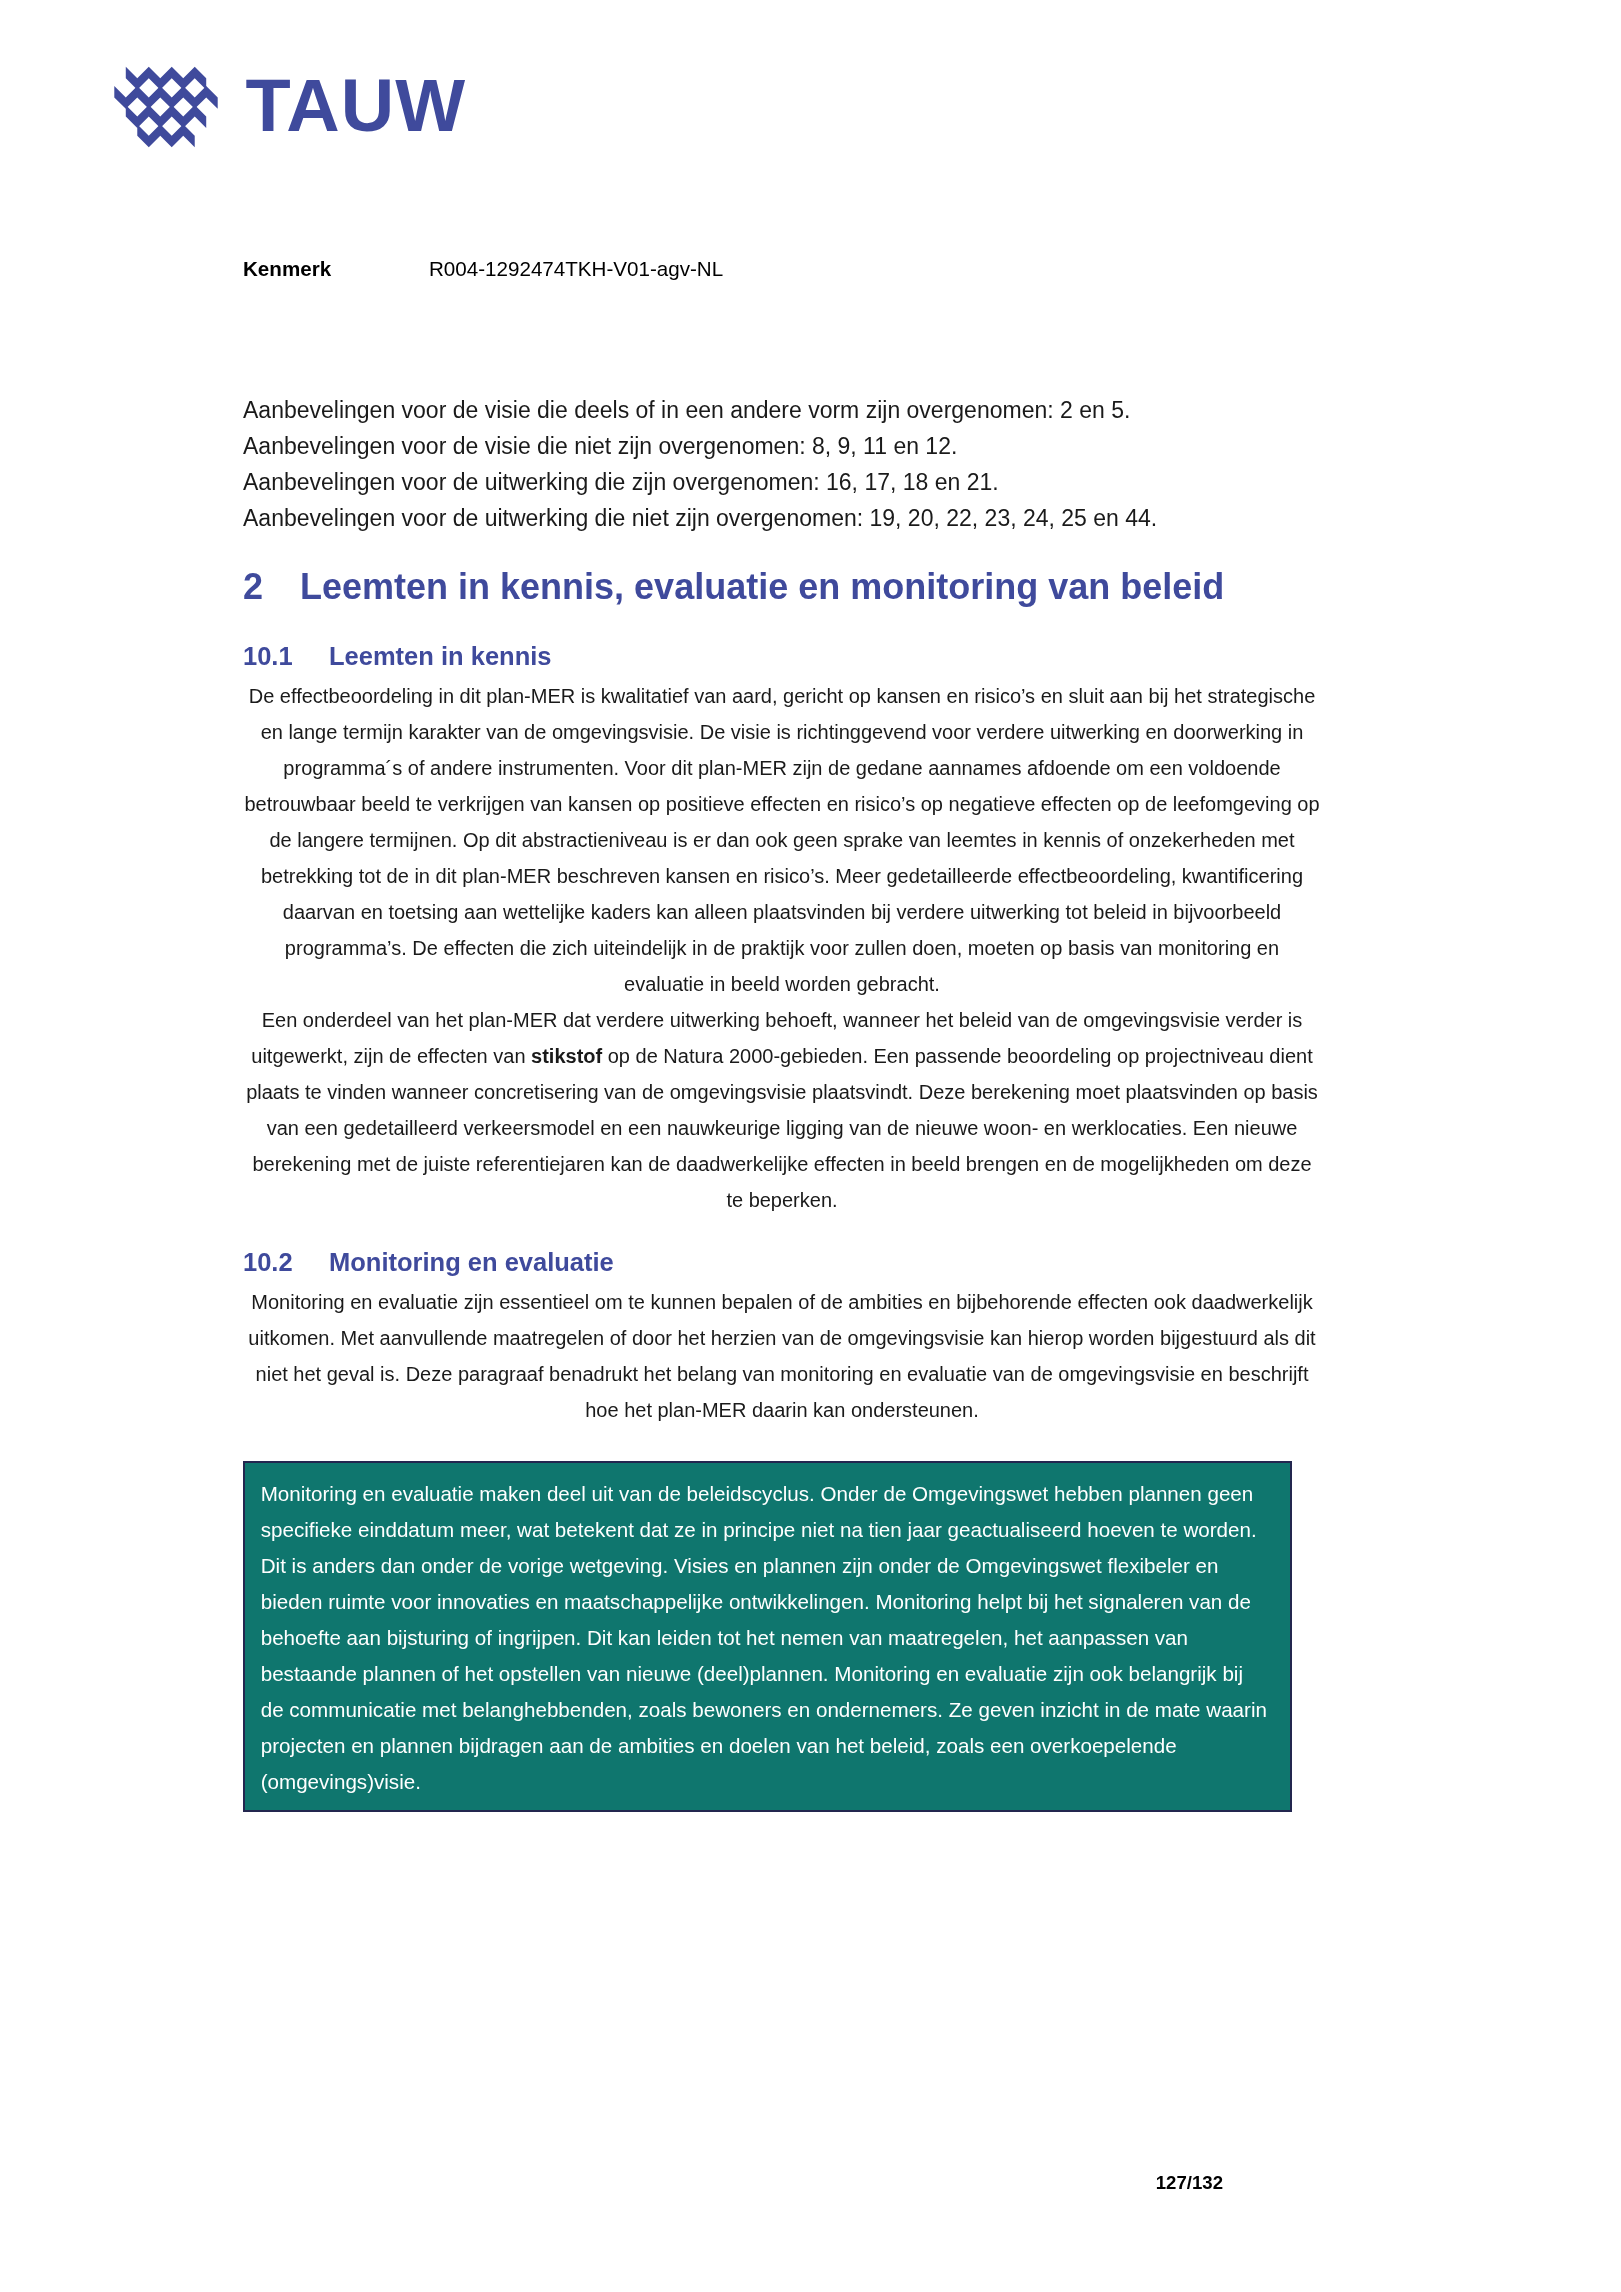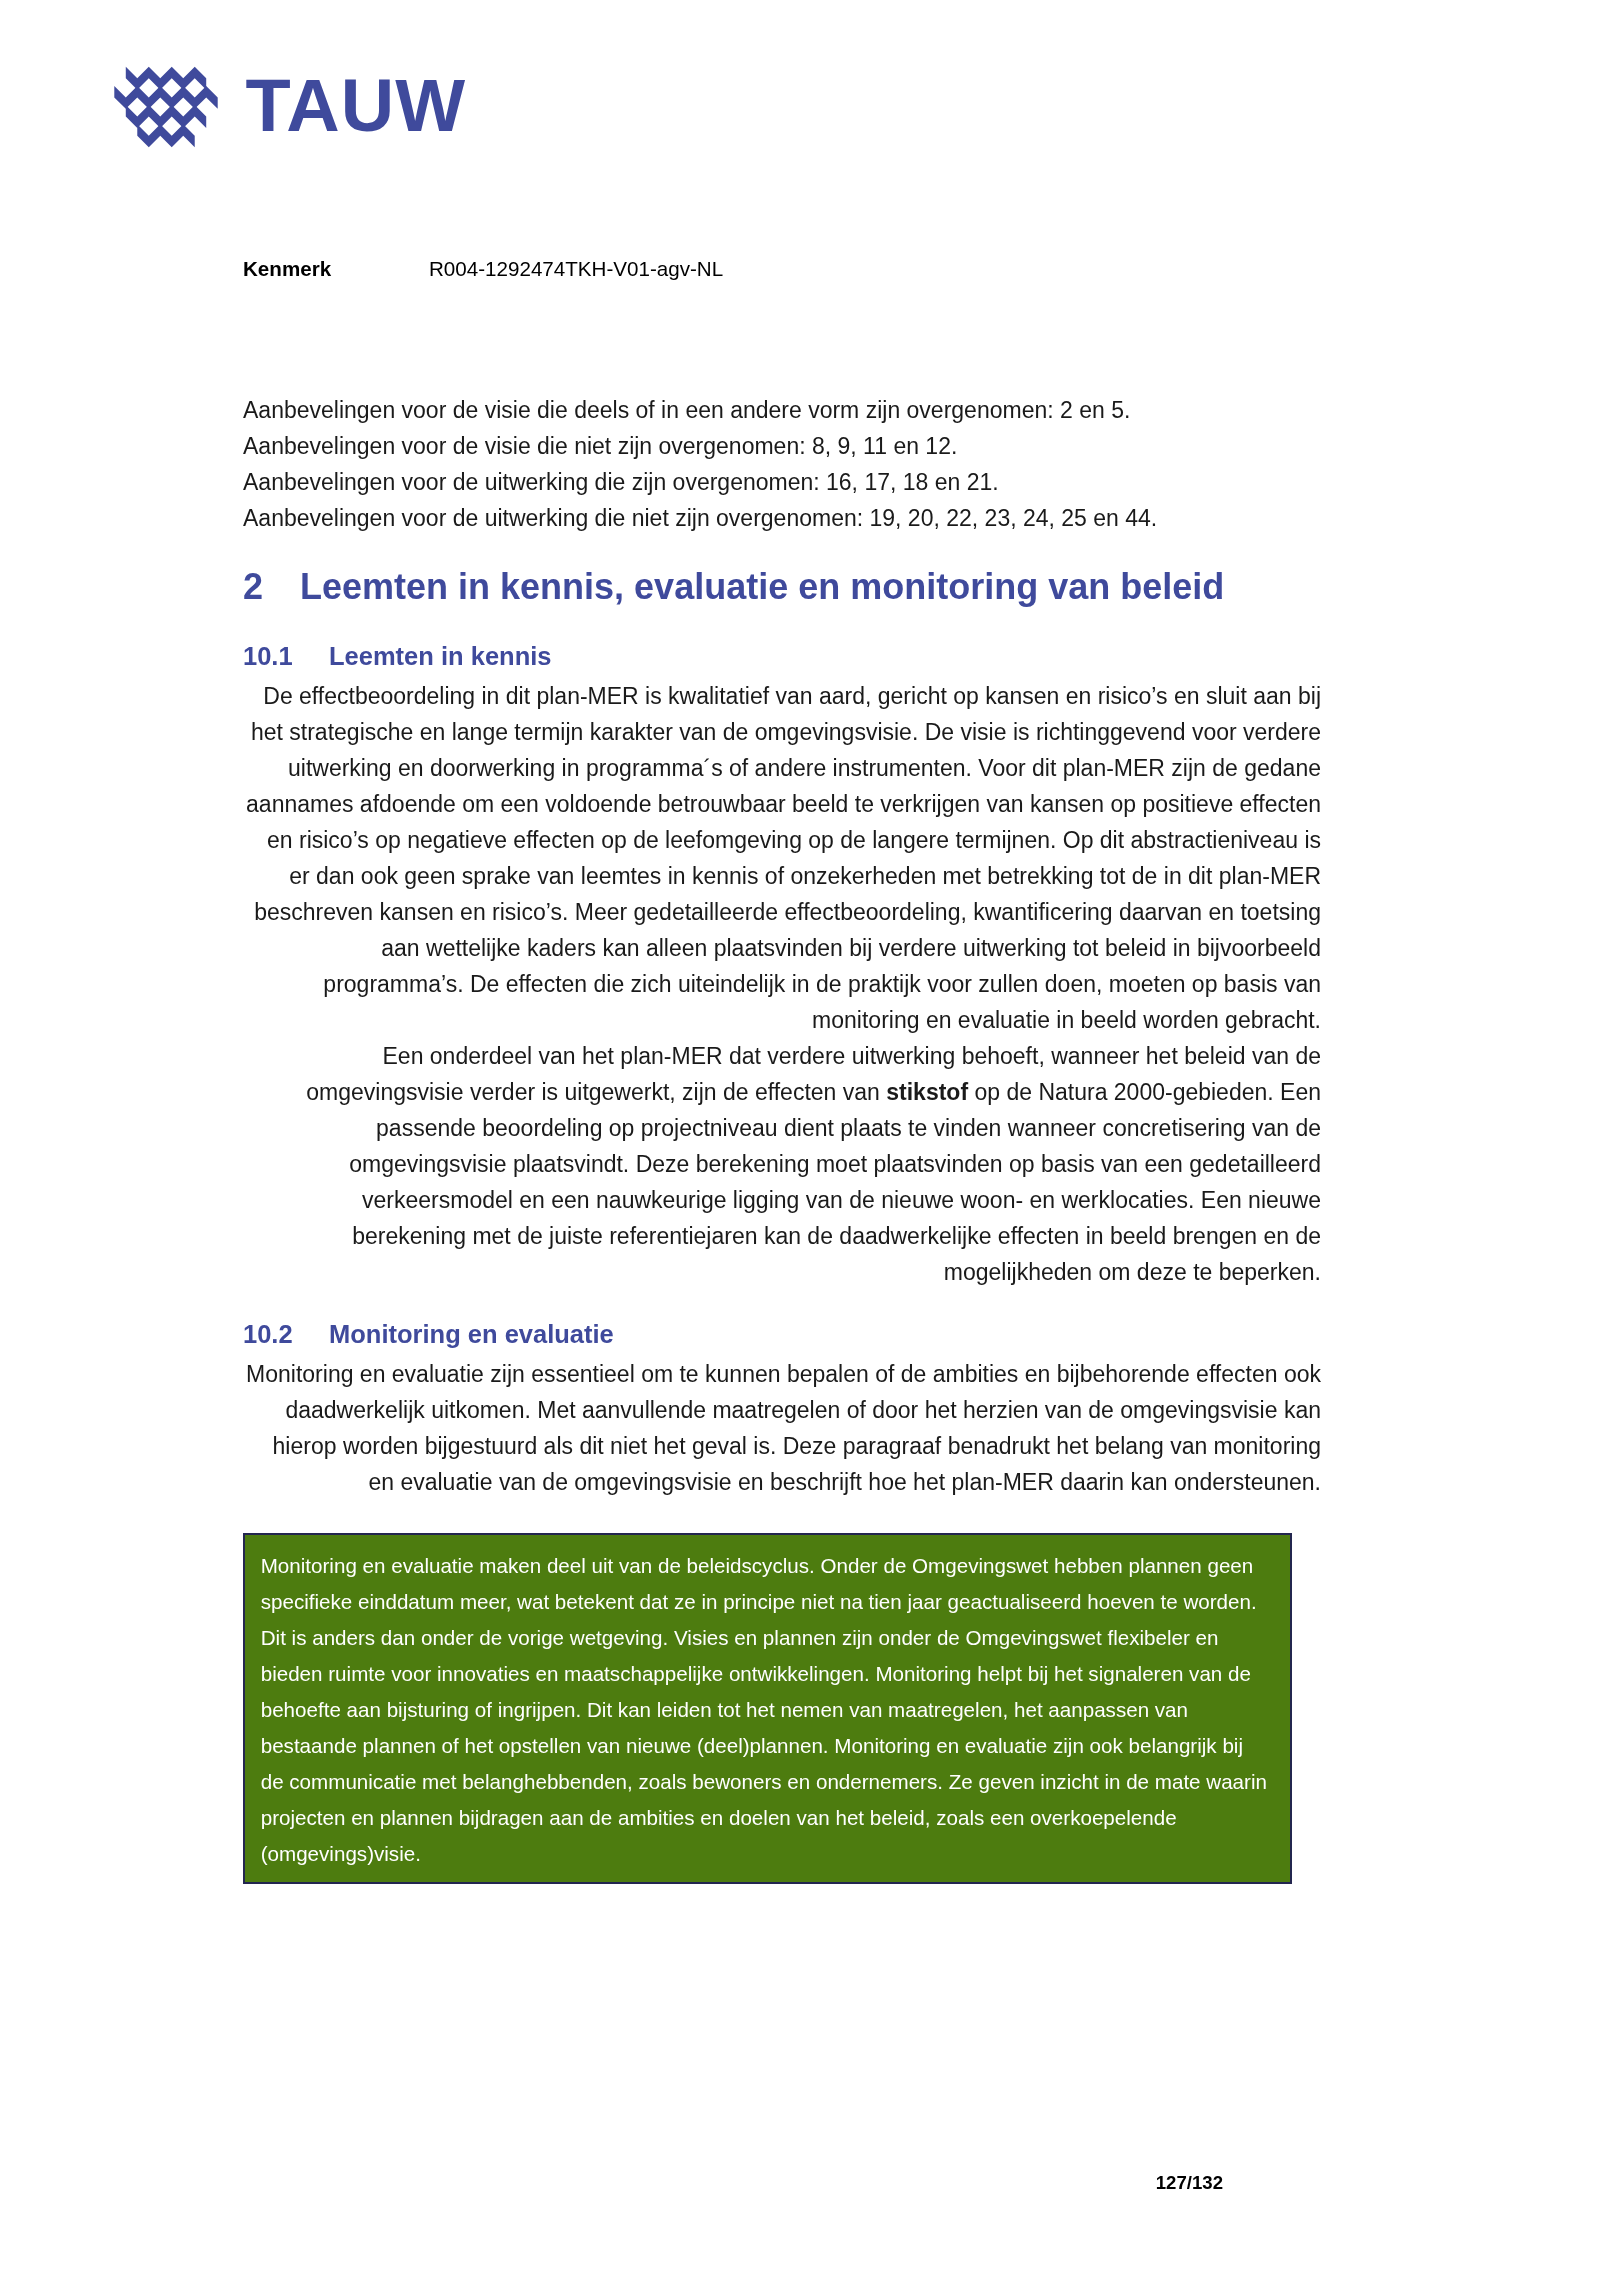--- a/index.html
+++ b/index.html
@@ -103,36 +103,36 @@
     line-height: 31px;
     margin: 29px 0 5.9px 0;
     display: flex;
   }
   h2.section .num {
     width: 86px;
     flex: 0 0 86px;
   }
 
   p.body {
-    font-size: 23px;
+    font-size: 20px;
     line-height: 36px;
     margin: 0 0 0 0;
     color: #1a1a1a;
-    text-align: right;
+    text-align: center;
   }
   p.body + p.body {
     margin-top: 0;
   }
 
   b.strong { font-weight: bold; }
 
   
   .callout {
     margin-top: 33px;
-    background: #4d7c0f;
+    background: #0f766e;
     border: 2px solid #23264f;
     color: #ffffff;
     font-size: 20.6px;
     line-height: 36px;
     padding: 13.7px 19.6px 9.8px 15.7px;
     width: 1049px;
     box-sizing: border-box;
   }
 
   

